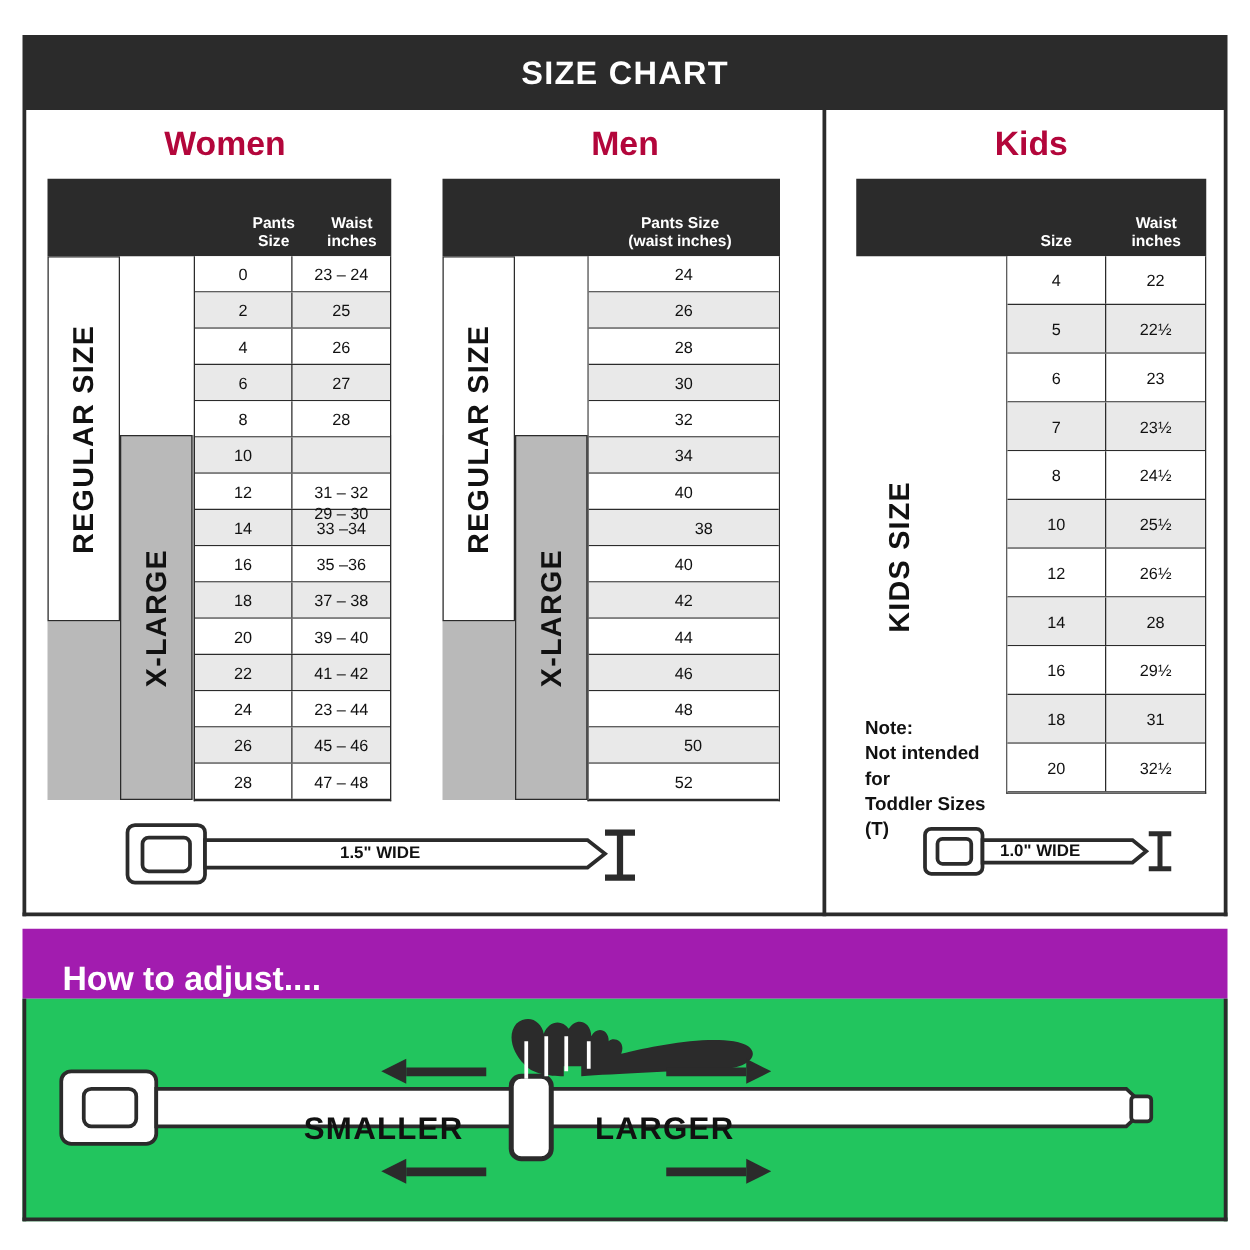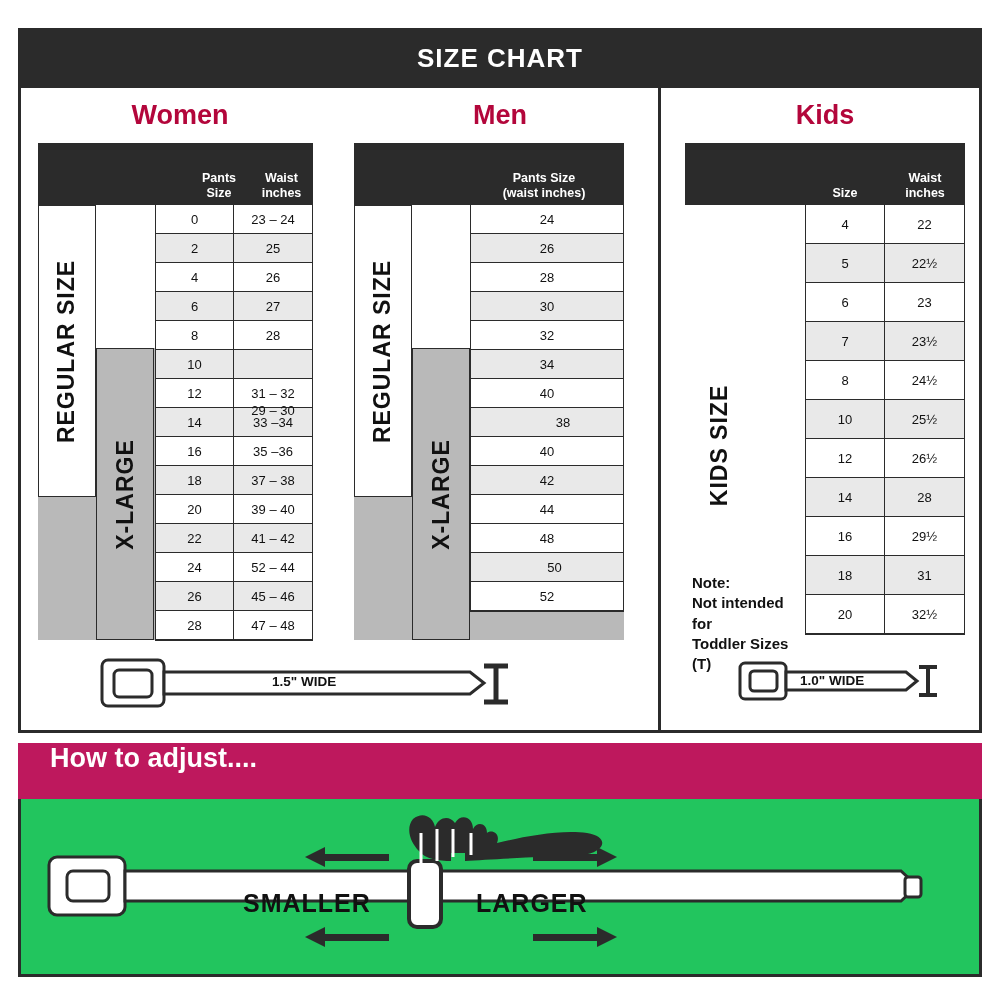--- a/index.html
+++ b/index.html
@@ -122,22 +122,22 @@
     font-size: 13.5px;
     font-weight: bold;
     color: #111;
   }
 
   
   .howto-bar {
     position: absolute;
     left: 18px; top: 743px;
     width: 964px; height: 56px;
-    background: #be185d;
-    display: flex; align-items: flex-start;
+    background: #a21caf;
+    display: flex; align-items: flex-end;
   }
   .howto-bar .txt {
     color: #fff; font-size: 27px; font-weight: bold;
     margin-left: 32px;
   }
   .howto-panel {
     position: absolute;
     left: 18px; top: 799px;
     width: 964px; height: 178px;
     border: 3px solid #2b2b2b;
@@ -230,21 +230,21 @@
       <div class="row white" style="height: 29px;">
         <div class="cell" style="width: 78px;">20</div>
         <div class="cell" style="width: 78px;">39 – 40</div>
       </div>
       <div class="row alt" style="height: 29px;">
         <div class="cell" style="width: 78px;">22</div>
         <div class="cell" style="width: 78px;">41 – 42</div>
       </div>
       <div class="row white" style="height: 29px;">
         <div class="cell" style="width: 78px;">24</div>
-        <div class="cell" style="width: 78px;">52 – 44</div>
+        <div class="cell" style="width: 78px;">23 – 44</div>
       </div>
       <div class="row alt" style="height: 29px;">
         <div class="cell" style="width: 78px;">26</div>
         <div class="cell" style="width: 78px;">45 – 46</div>
       </div>
       <div class="row white" style="height: 29px;">
         <div class="cell" style="width: 78px;">28</div>
         <div class="cell" style="width: 78px;">47 – 48</div>
       </div>
     </div>
@@ -289,20 +289,23 @@
         <div class="cell" style="width: 172px; margin-left: 32px;">38</div>
       </div>
       <div class="row white" style="height: 29px;">
         <div class="cell" style="width: 152px;">40</div>
       </div>
       <div class="row alt" style="height: 29px;">
         <div class="cell" style="width: 152px;">42</div>
       </div>
       <div class="row white" style="height: 29px;">
         <div class="cell" style="width: 152px;">44</div>
+      </div>
+      <div class="row alt" style="height: 29px;">
+        <div class="cell" style="width: 152px;">46</div>
       </div>
       <div class="row white" style="height: 29px;">
         <div class="cell" style="width: 152px;">48</div>
       </div>
       <div class="row alt" style="height: 29px;">
         <div class="cell" style="width: 168px; padding-left: 15px;">50</div>
       </div>
       <div class="row white" style="height: 29px;">
         <div class="cell" style="width: 152px;">52</div>
       </div>

